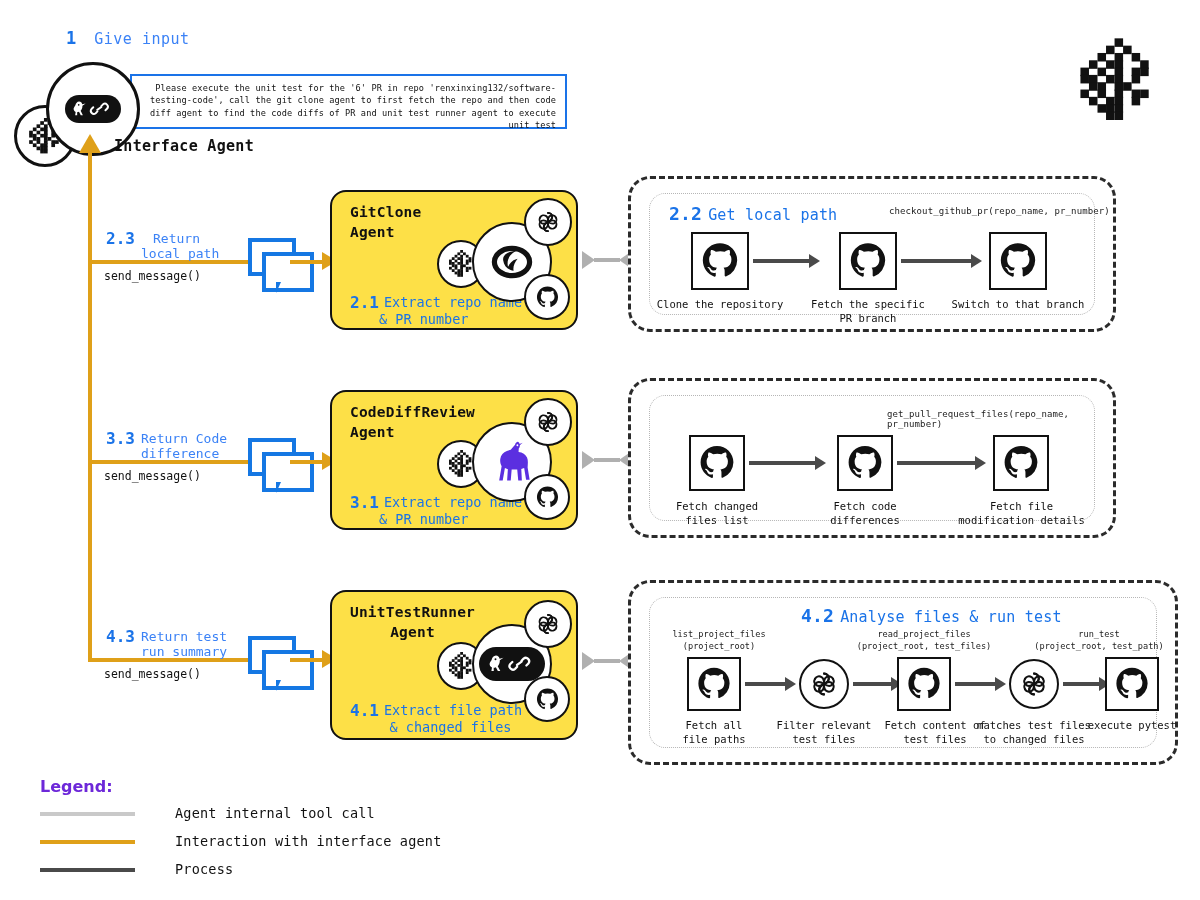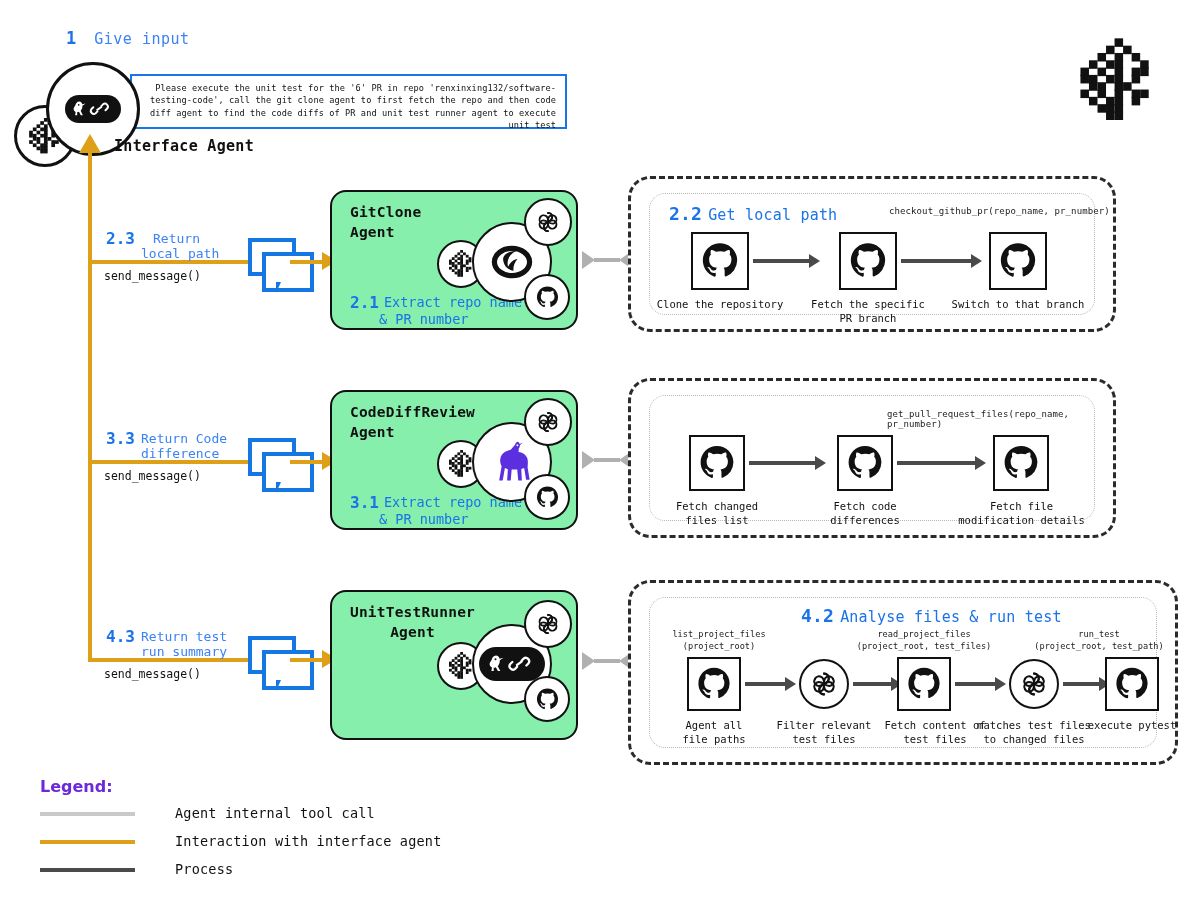--- a/index.html
+++ b/index.html
@@ -46,21 +46,21 @@
 
   .branch-h{height:4px;background:#dfa019;}
   .branch-arrow{width:0;height:0;border-top:9px solid transparent;
      border-bottom:9px solid transparent;border-left:15px solid #dfa019;}
 
   
   .bub-back{border:4px solid #1577e3;background:#fff;}
   .bub-front{border:4px solid #1577e3;background:#fff;}
 
   
-  .agent-card{border:2.5px solid #111;border-radius:16px;background:#86efac;
+  .agent-card{border:2.5px solid #111;border-radius:16px;background:#fde047;
               box-sizing:border-box;padding-left:25px;}
   .agent-name{position:absolute;left:18px;font-size:14.5px;font-weight:bold;
               color:#111;line-height:20px;letter-spacing:.2px;}
   .agent-sub{position:absolute;left:18px;font-size:13.5px;line-height:16px;}
   .agent-sub .n{font-size:16px;font-weight:bold;color:#1a73e8;
                 vertical-align:-1px;margin-right:5px;}
   .agent-sub .t{color:#1a73e8;}
 
   
   .gray-line{background:#b0b0b0;height:4px;}
@@ -506,20 +506,24 @@
 <div class="abs bub-front" style="left:262px;top:650px;width:44px;height:32px;"></div>
 <div class="abs" style="left:276px;top:680px;width:0;height:0;border-left:5px solid #1577e3;border-bottom:11px solid transparent;"></div>
 <div class="abs branch-h" style="left:290px;top:658px;width:34px;"></div>
 <div class="abs branch-arrow" style="left:322px;top:650px;"></div>
 
 <div class="abs agent-card" style="left:330px;top:590px;width:248px;height:150px;text-align:center;">
   <div class="agent-name" style="top:10px;">
     <span>UnitTestRunner</span><br>
     <span>Agent</span>
   </div>
+  <div class="agent-sub" style="top:110px;">
+    <span class="n">4.1</span><span class="t">Extract file path</span><br>
+    <span class="t" style="margin-left:29px">&amp; changed files</span>
+  </div>
   <div class="circ" style="position:absolute;left:105px;top:50px;width:44px;height:44px;border-width:2.5px;">
     <svg viewBox="0 0 64 70" width="26" height="28">
         <g fill="#111">
       <rect x="30" y="0" width="7" height="7"></rect>
           <rect x="23" y="6" width="7" height="7"></rect>
           <rect x="37" y="6" width="7" height="7"></rect>
       <rect x="16" y="12" width="7" height="7"></rect>
           <rect x="30" y="12" width="7" height="7"></rect>
           <rect x="44" y="12" width="7" height="7"></rect>
       <rect x="9" y="18" width="7" height="7"></rect>
@@ -606,21 +610,21 @@
     <span>(project_root)</span>
   </div>
   <div class="node-sq" style="left:56px;top:74px;width:54px;height:54px;">
     <svg viewBox="0 0 32 32" width="40" height="40">
         <path fill="#111" d="M16 3C9 3 3.5 8.6 3.5 15.5c0 5.5 3.6 10.2 8.5 11.9.6.1.9-.3.9-.6v-2.2c-3.5.8-4.2-1.6-4.2-1.6-.6-1.5-1.4-1.9-1.4-1.9-1.1-.8.1-.8.1-.8 1.3.1 1.9 1.3 1.9 1.3 1.1 1.9 2.9 1.4 3.7 1 .1-.8.4-1.4.8-1.7-2.8-.3-5.7-1.4-5.7-6.2 0-1.4.5-2.5 1.3-3.4-.1-.3-.6-1.6.1-3.3 0 0 1.1-.3 3.5 1.3a12 12 0 0 1 6.4 0c2.4-1.6 3.5-1.3 3.5-1.3.7 1.7.2 3 .1 3.3.8.9 1.3 2 1.3 3.4 0 4.8-2.9 5.9-5.7 6.2.4.4.8 1.1.8 2.3v3.4c0 .3.2.7.9.6A12.5 12.5 0 0 0 28.5 15.5C28.5 8.6 23 3 16 3z"></path>
       </svg>
   </div>
   <div class="proc-line" style="left:114px;top:99px;width:42px;"></div>
   <div class="proc-arrow" style="left:154px;top:94px;"></div>
   <div class="node-cap" style="left:28px;top:135px;width:110px;">
-    <span>Agent all</span><br>
+    <span>Fetch all</span><br>
     <span>file paths</span>
   </div>
 
   <div class="node-ci" style="left:168px;top:76px;width:50px;height:50px;">
     <svg viewBox="0 0 40 40" width="32" height="32">
       <g fill="none" stroke="#111" stroke-width="2.6" stroke-linecap="round">
         <path d="M20 7c4 0 6 3 6 6s-2 5-6 7-6 4-6 7 2 6 6 6"></path>
         <path d="M20 7c-4 0-6 3-6 6s2 5 6 7 6 4 6 7-2 6-6 6" transform="rotate(60 20 20)"></path>
         <path d="M20 7c-4 0-6 3-6 6s2 5 6 7 6 4 6 7-2 6-6 6" transform="rotate(120 20 20)"></path>
         <path d="M20 7c4 0 6 3 6 6s-2 5-6 7-6 4-6 7 2 6 6 6" transform="rotate(180 20 20)"></path>

